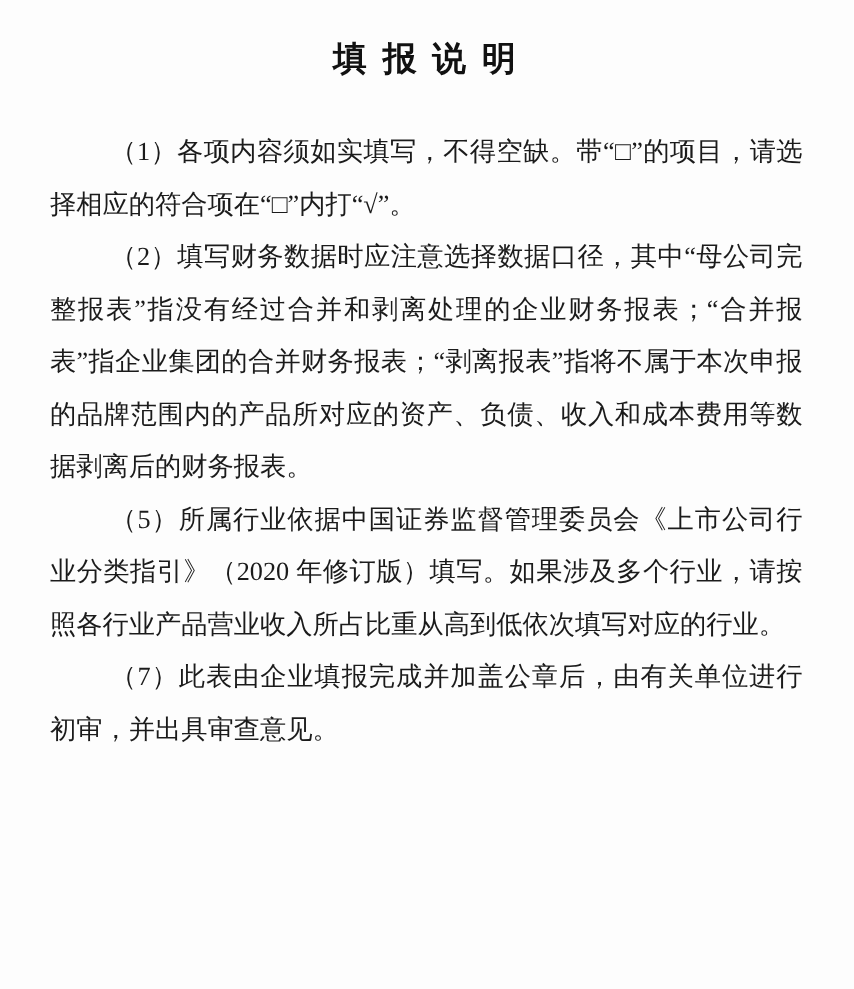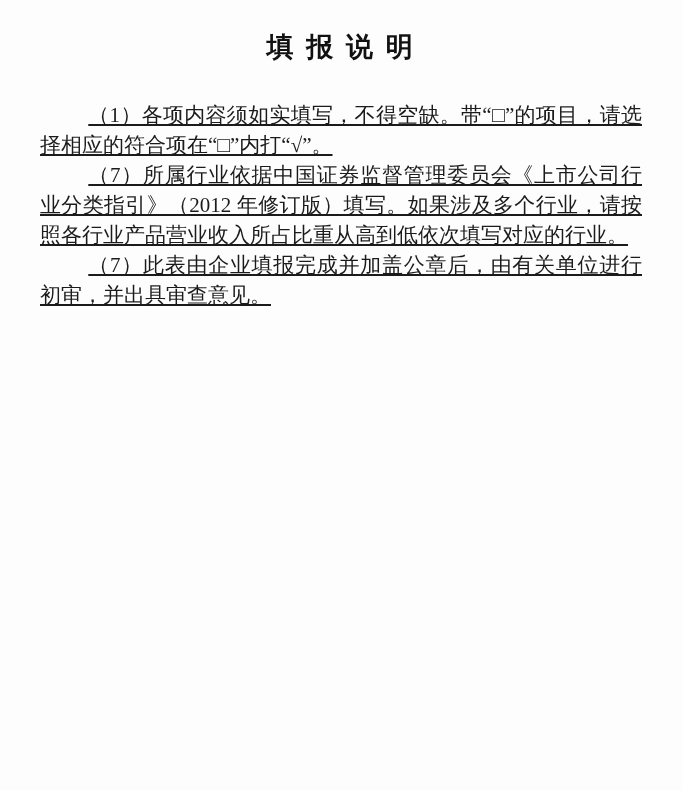--- a/index.html
+++ b/index.html
@@ -27,31 +27,31 @@
     letter-spacing: 3px;
     line-height: 34px;
     color: #111111;
   }
   .content {
     margin-top: 36px;
   }
   .content p {
     margin: 0;
     font-size: 21px;
-    line-height: 30px;
+    line-height: 42px;
     text-align: justify;
     text-indent: 2.3em;
     word-break: break-all;
-    text-decoration: underline;
   }
 </style>
 </head>
 <body>
 
 <div class="page">
   <h1 class="title">填 报 说 明</h1>
 
   <div class="content">
     <p>（1）各项内容须如实填写，不得空缺。带“□”的项目，请选择相应的符合项在“□”内打“√”。</p>
-    <p>（7）所属行业依据中国证券监督管理委员会《上市公司行业分类指引》（2012 年修订版）填写。如果涉及多个行业，请按照各行业产品营业收入所占比重从高到低依次填写对应的行业。</p>
+    <p>（2）填写财务数据时应注意选择数据口径，其中“母公司完整报表”指没有经过合并和剥离处理的企业财务报表；“合并报表”指企业集团的合并财务报表；“剥离报表”指将不属于本次申报的品牌范围内的产品所对应的资产、负债、收入和成本费用等数据剥离后的财务报表。</p>
+    <p>（5）所属行业依据中国证券监督管理委员会《上市公司行业分类指引》（2020 年修订版）填写。如果涉及多个行业，请按照各行业产品营业收入所占比重从高到低依次填写对应的行业。</p>
     <p>（7）此表由企业填报完成并加盖公章后，由有关单位进行初审，并出具审查意见。</p>
   </div>
 </div>
 
 </body></html>

